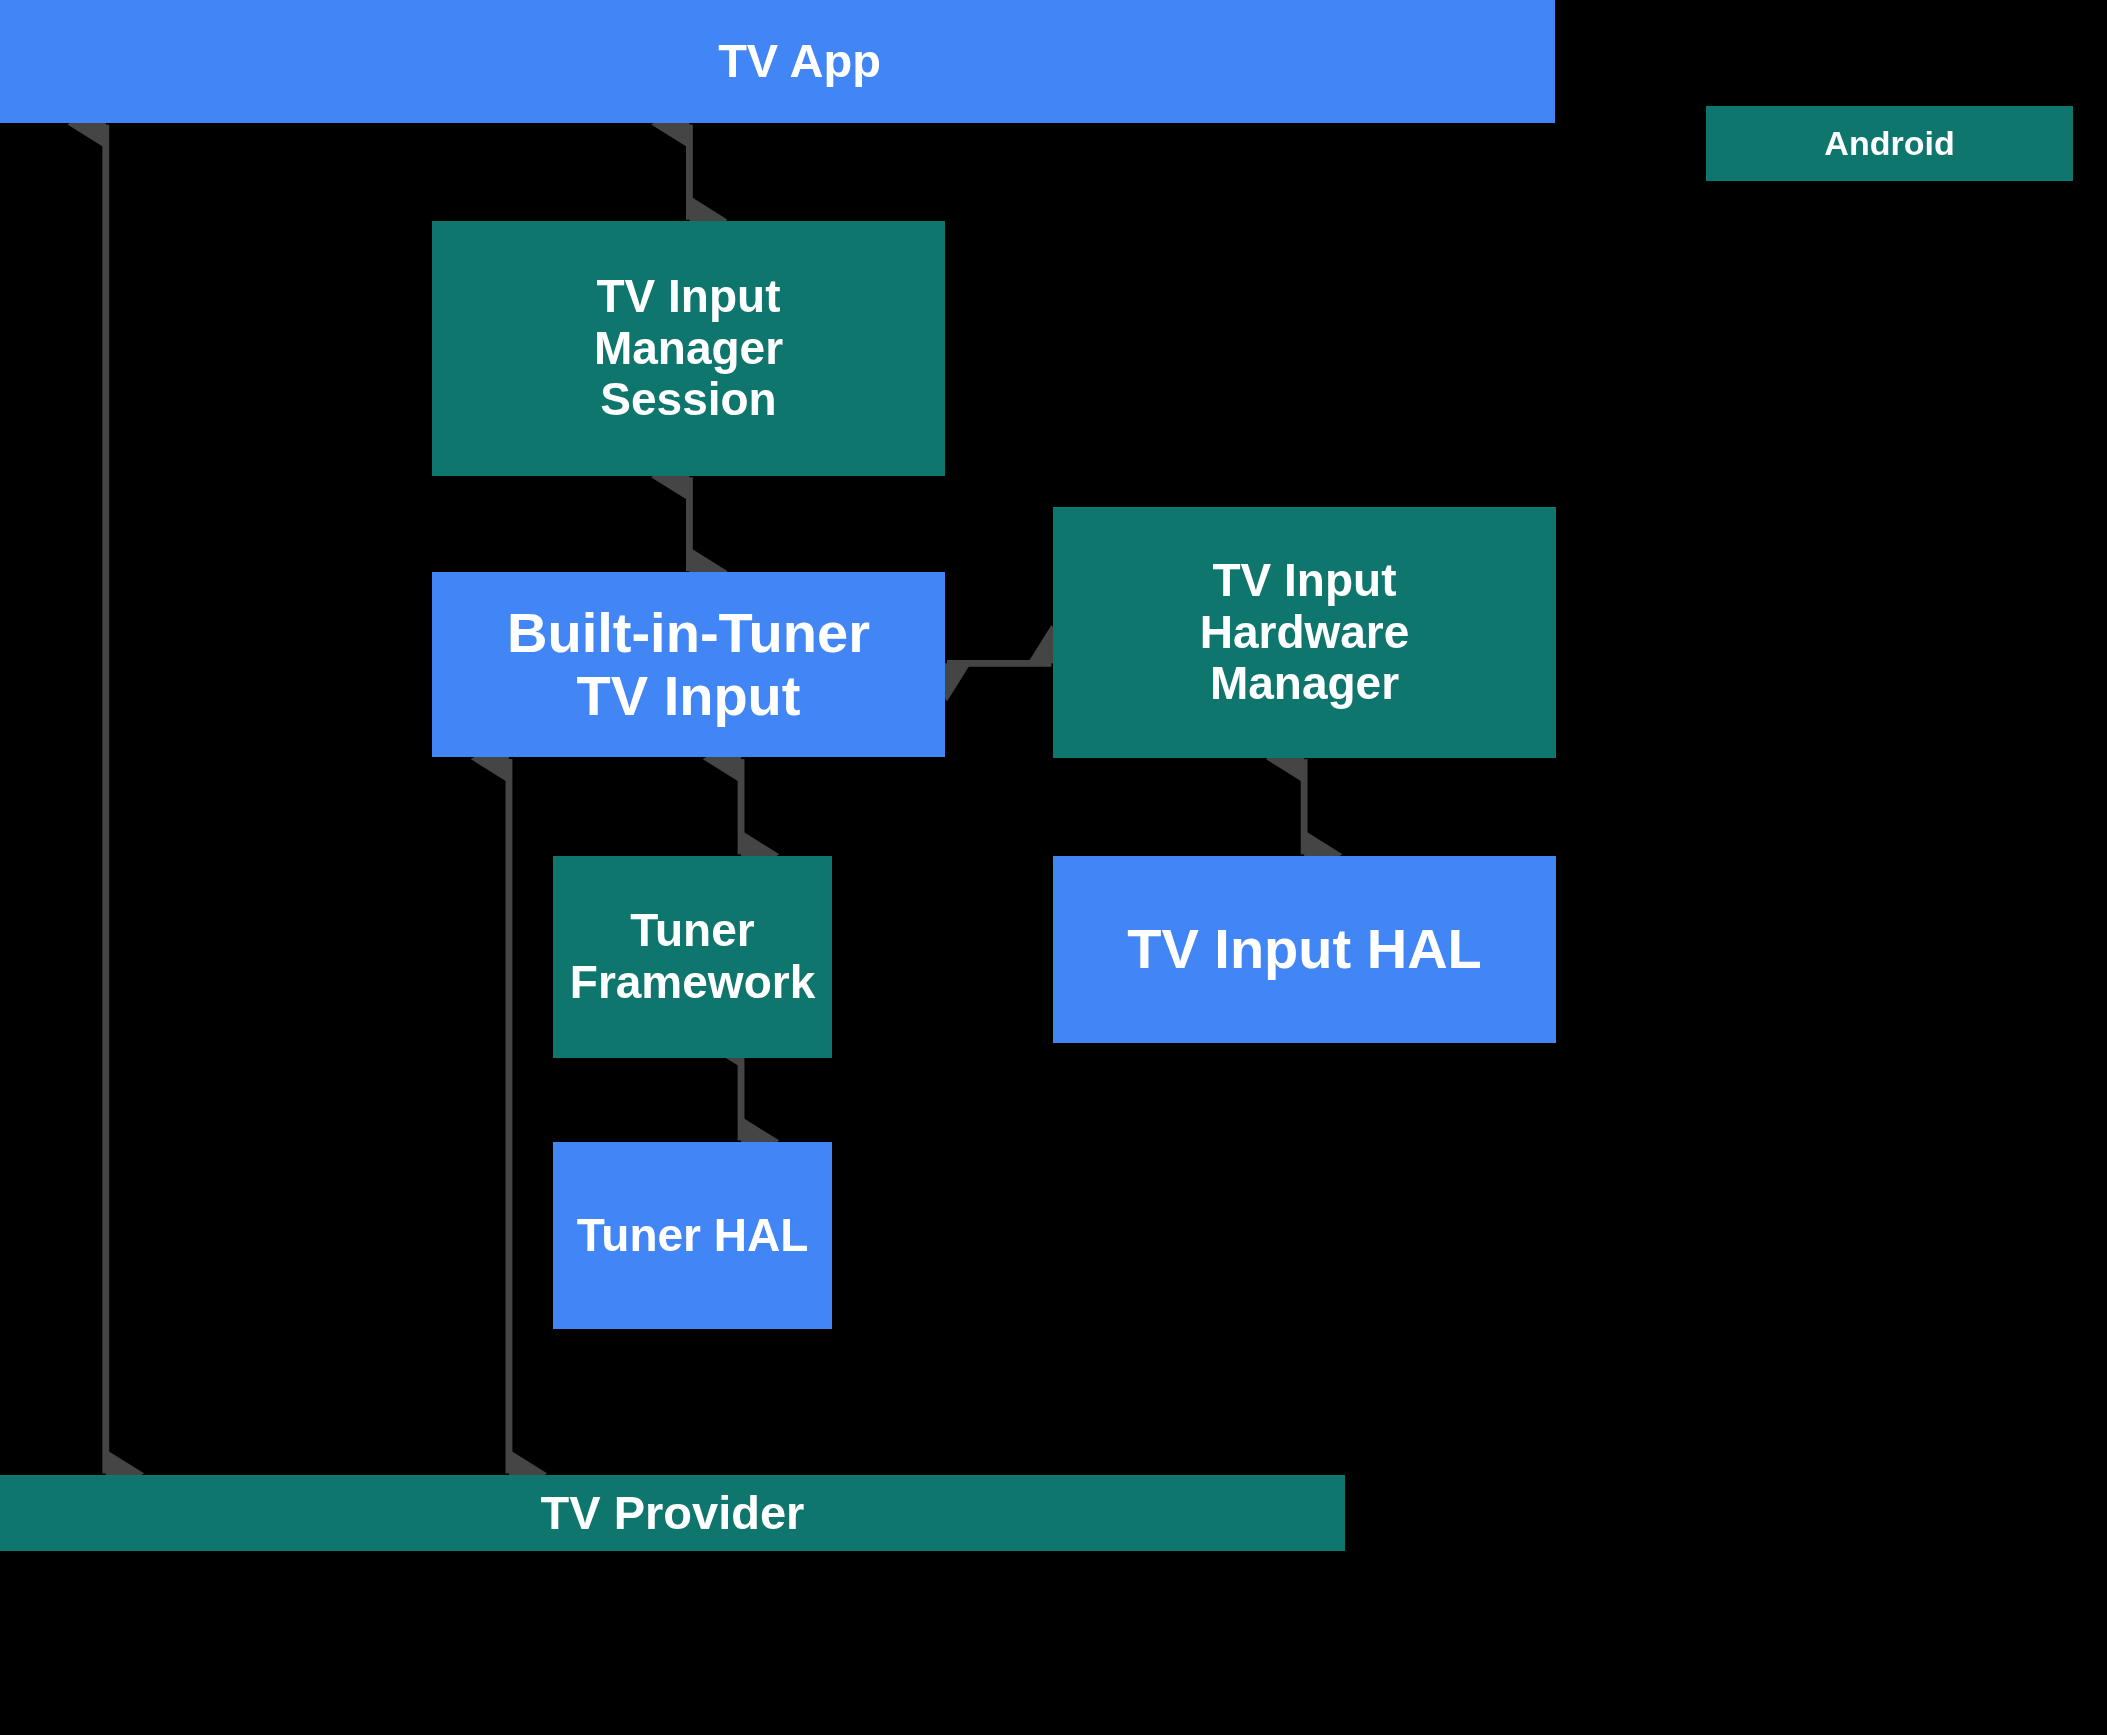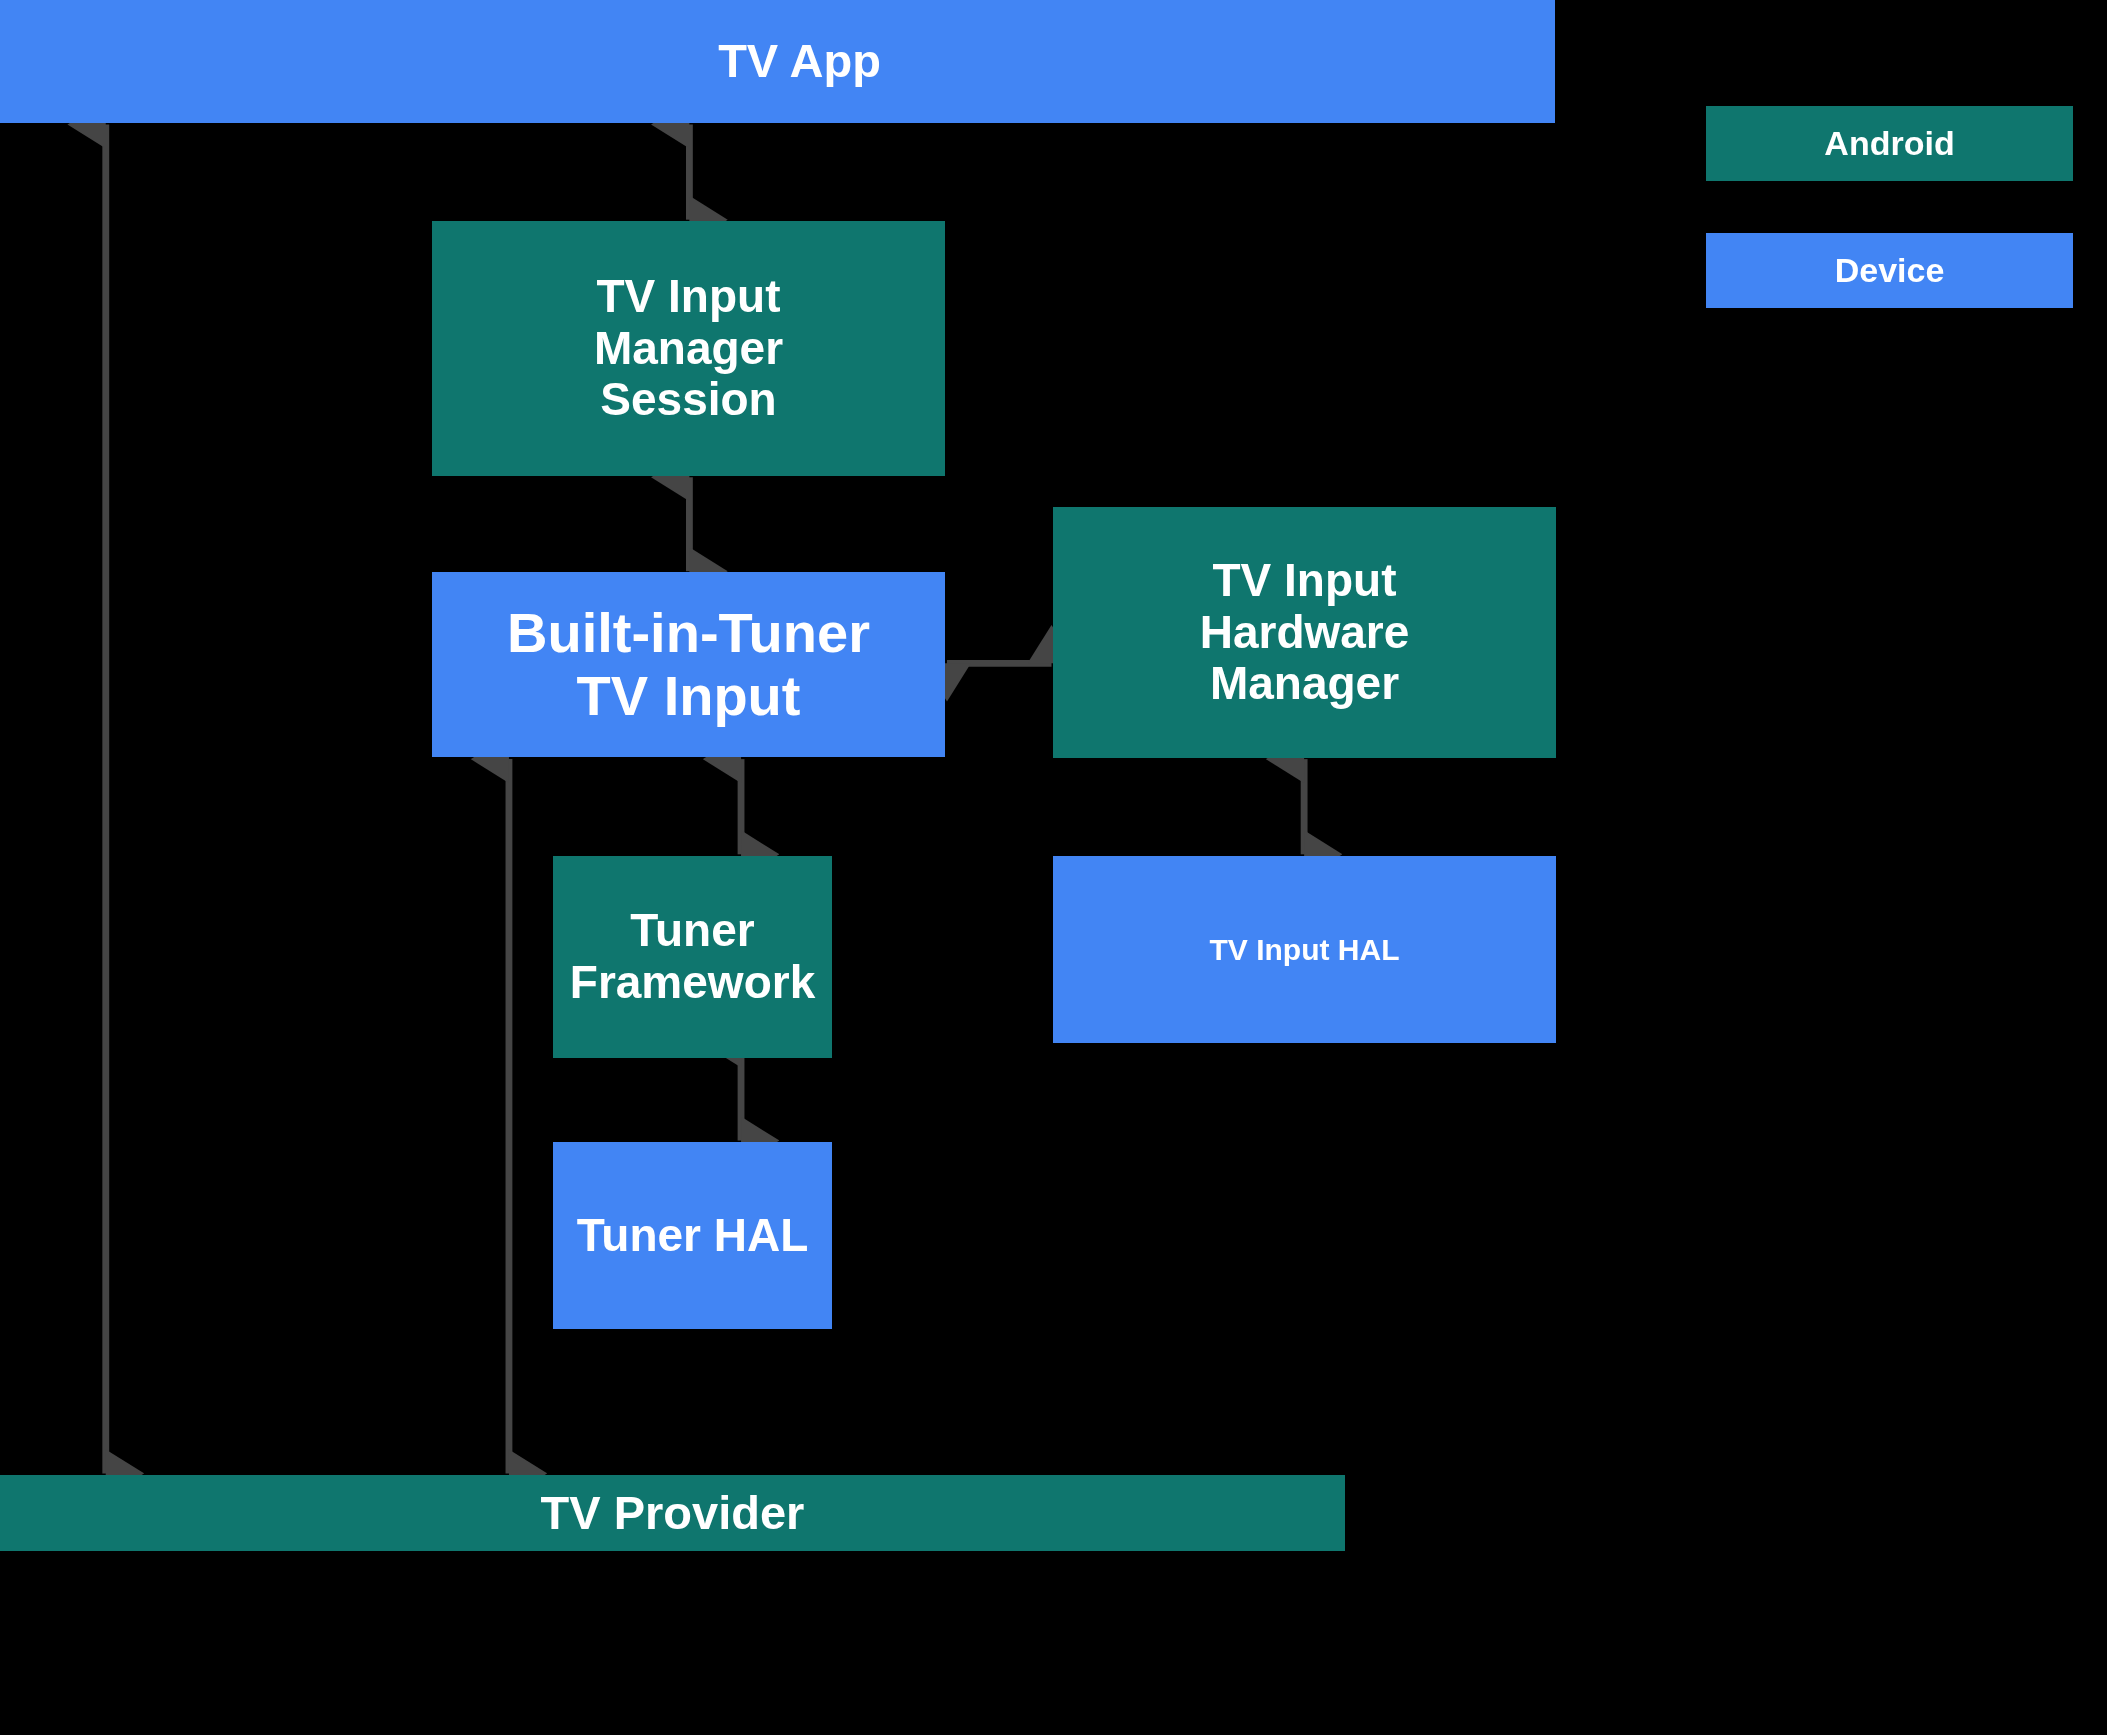--- a/index.html
+++ b/index.html
@@ -27,21 +27,21 @@
 
   
   #tv-app      {left:0px;   top:0px;    width:1555px; height:123px; font-size:47px;padding-left:44px;}
   #tv-provider {left:0px;   top:1475px; width:1345px; height:76px; font-size:47px;}
 
   
   #tims        {left:432px; top:221px;  width:513px;  height:255px; font-size:46px;}
   #btti        {left:432px; top:572px;  width:513px;  height:185px; font-size:56px;}
   #tihm        {left:1053px;top:507px;  width:503px;  height:251px; font-size:46px;}
   #tuner-fw    {left:553px; top:856px; width:279px;  height:202px; font-size:46px;}
-  #tv-in-hal   {left:1053px;top:856px; width:503px;  height:187px; font-size:30px;}
+  #tv-in-hal   {left:1053px;top:856px; width:503px;  height:187px; font-size:56px;}
   #tuner-hal   {left:553px; top:1142px; width:279px;  height:187px; font-size:46px;}
 
   
   #legend{position:absolute;left:1706px;top:106px;width:367px;}
   .legend-chip{
     width:367px;height:75px;
     display:flex;align-items:center;justify-content:center;
     color:#fff;font-size:34px;font-weight:700;
     box-sizing:border-box;
   }
@@ -117,19 +117,16 @@
   <div class="box blue" id="tv-in-hal">TV Input HAL</div>
 
   <div class="box blue" id="tuner-hal">Tuner HAL</div>
 
   <div class="box green" id="tv-provider">TV Provider</div>
 
   <div id="legend">
     <div>
       <div class="legend-chip green">Android</div>
     </div>
-    <div id="legend-device-wrap">
-      <div class="legend-chip blue">Device</div>
-    </div>
   </div>
 
 </div>
 
 
 </body></html>

